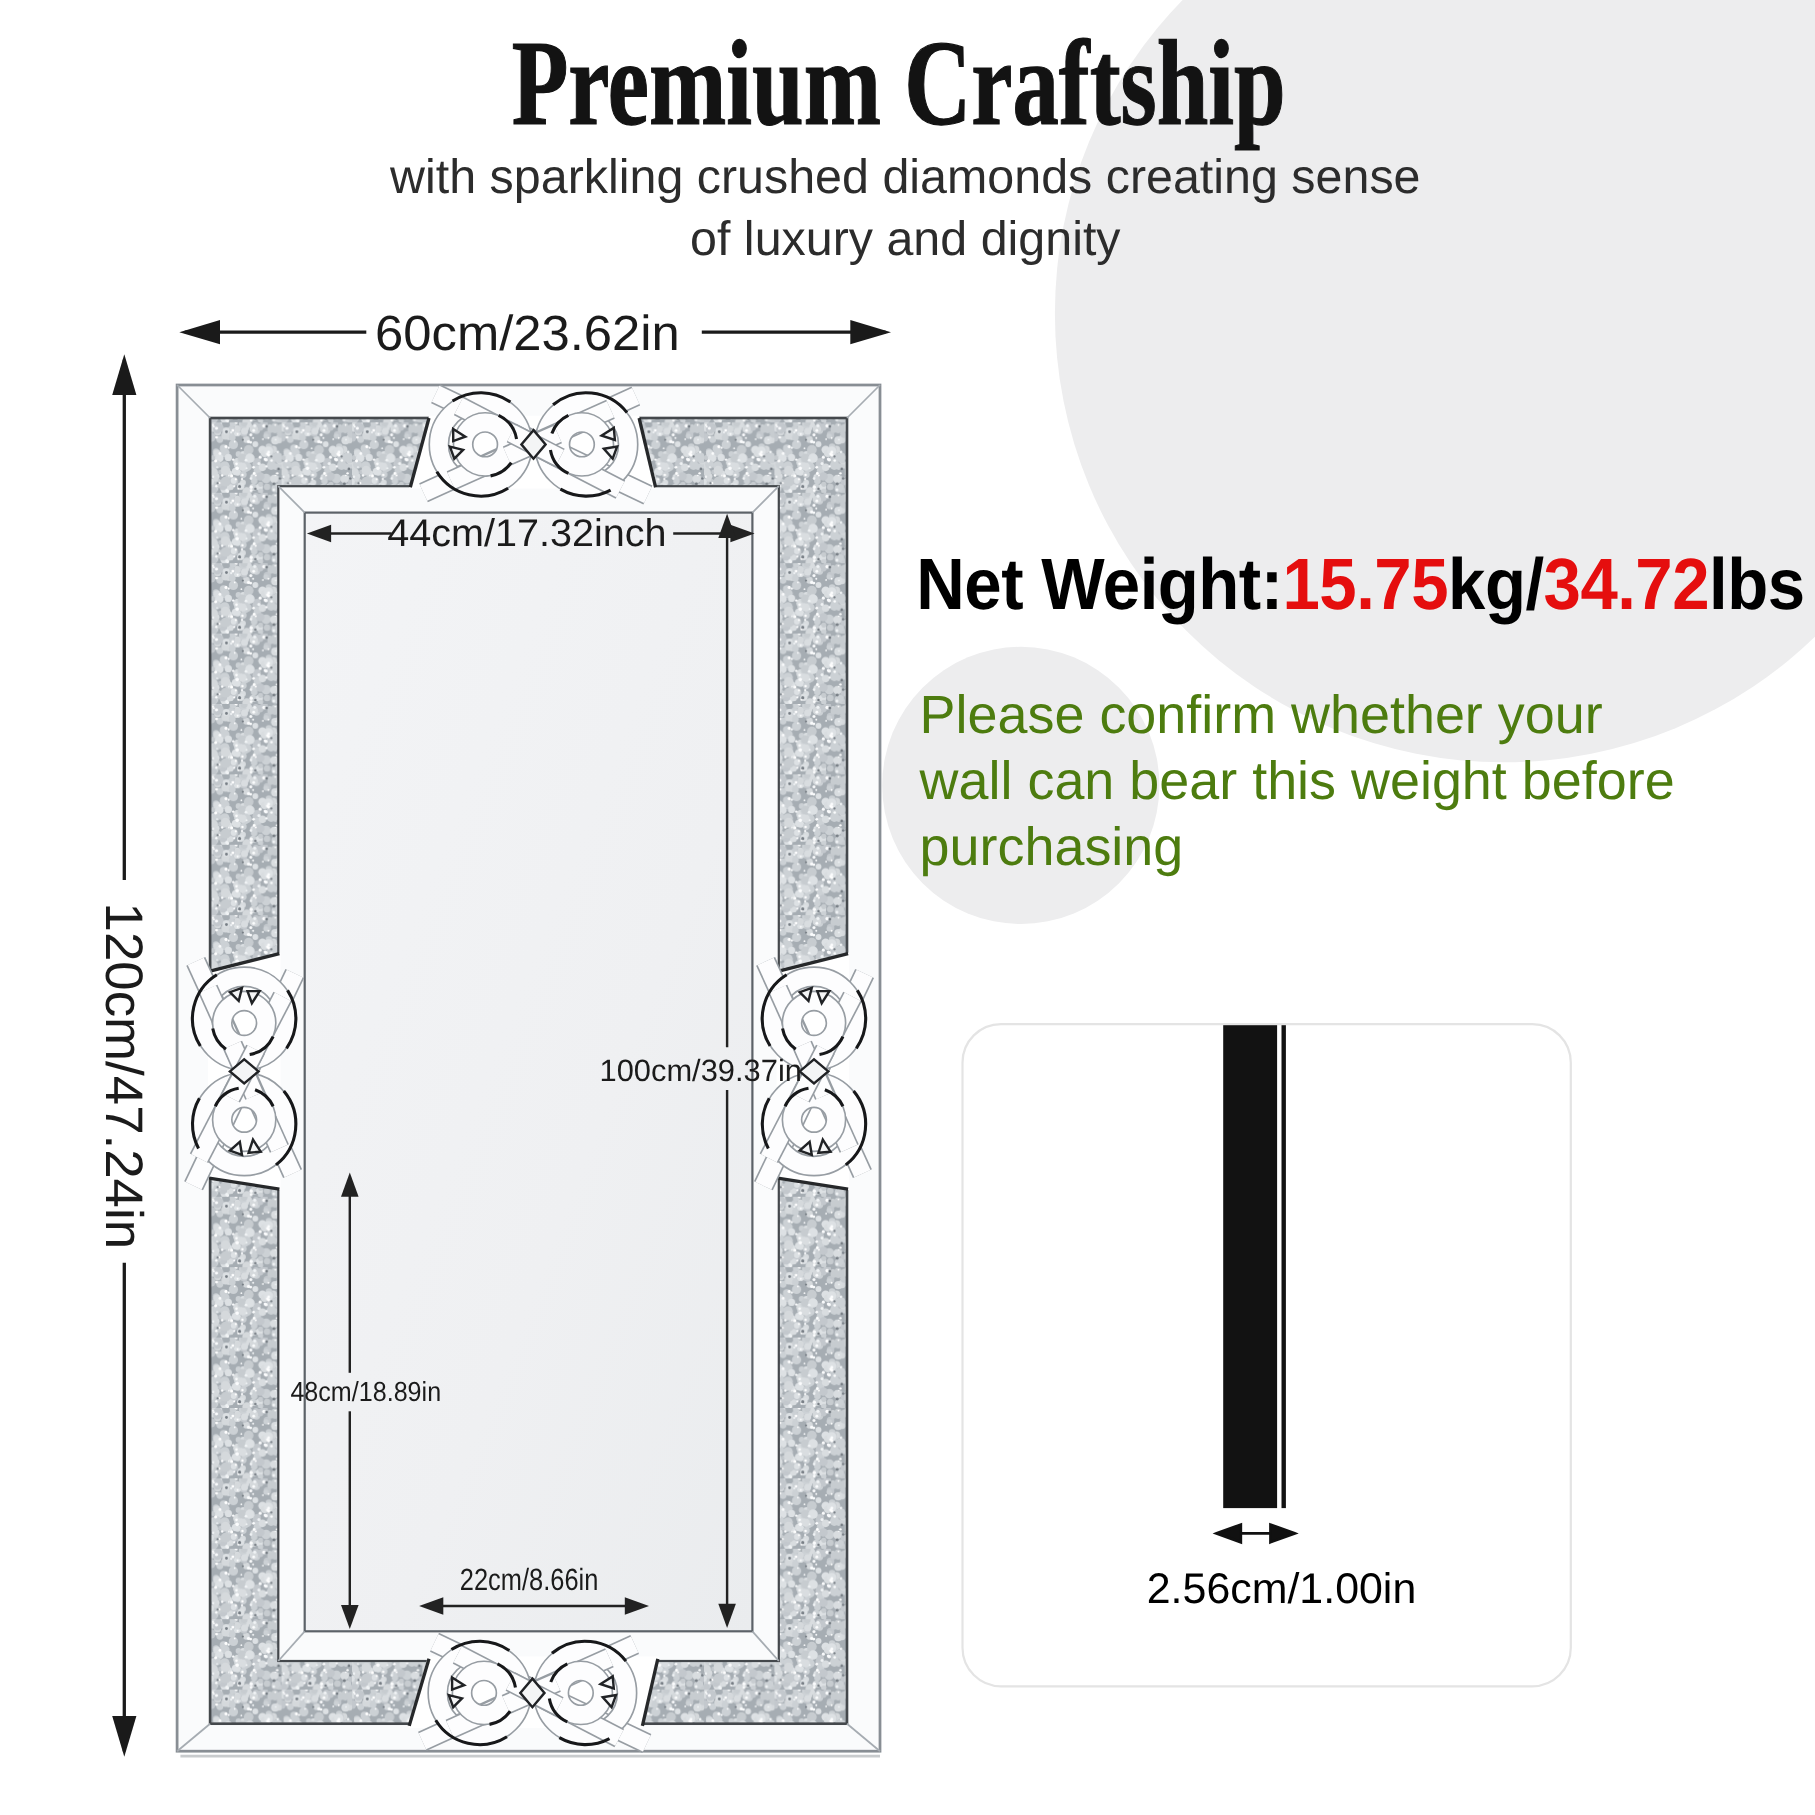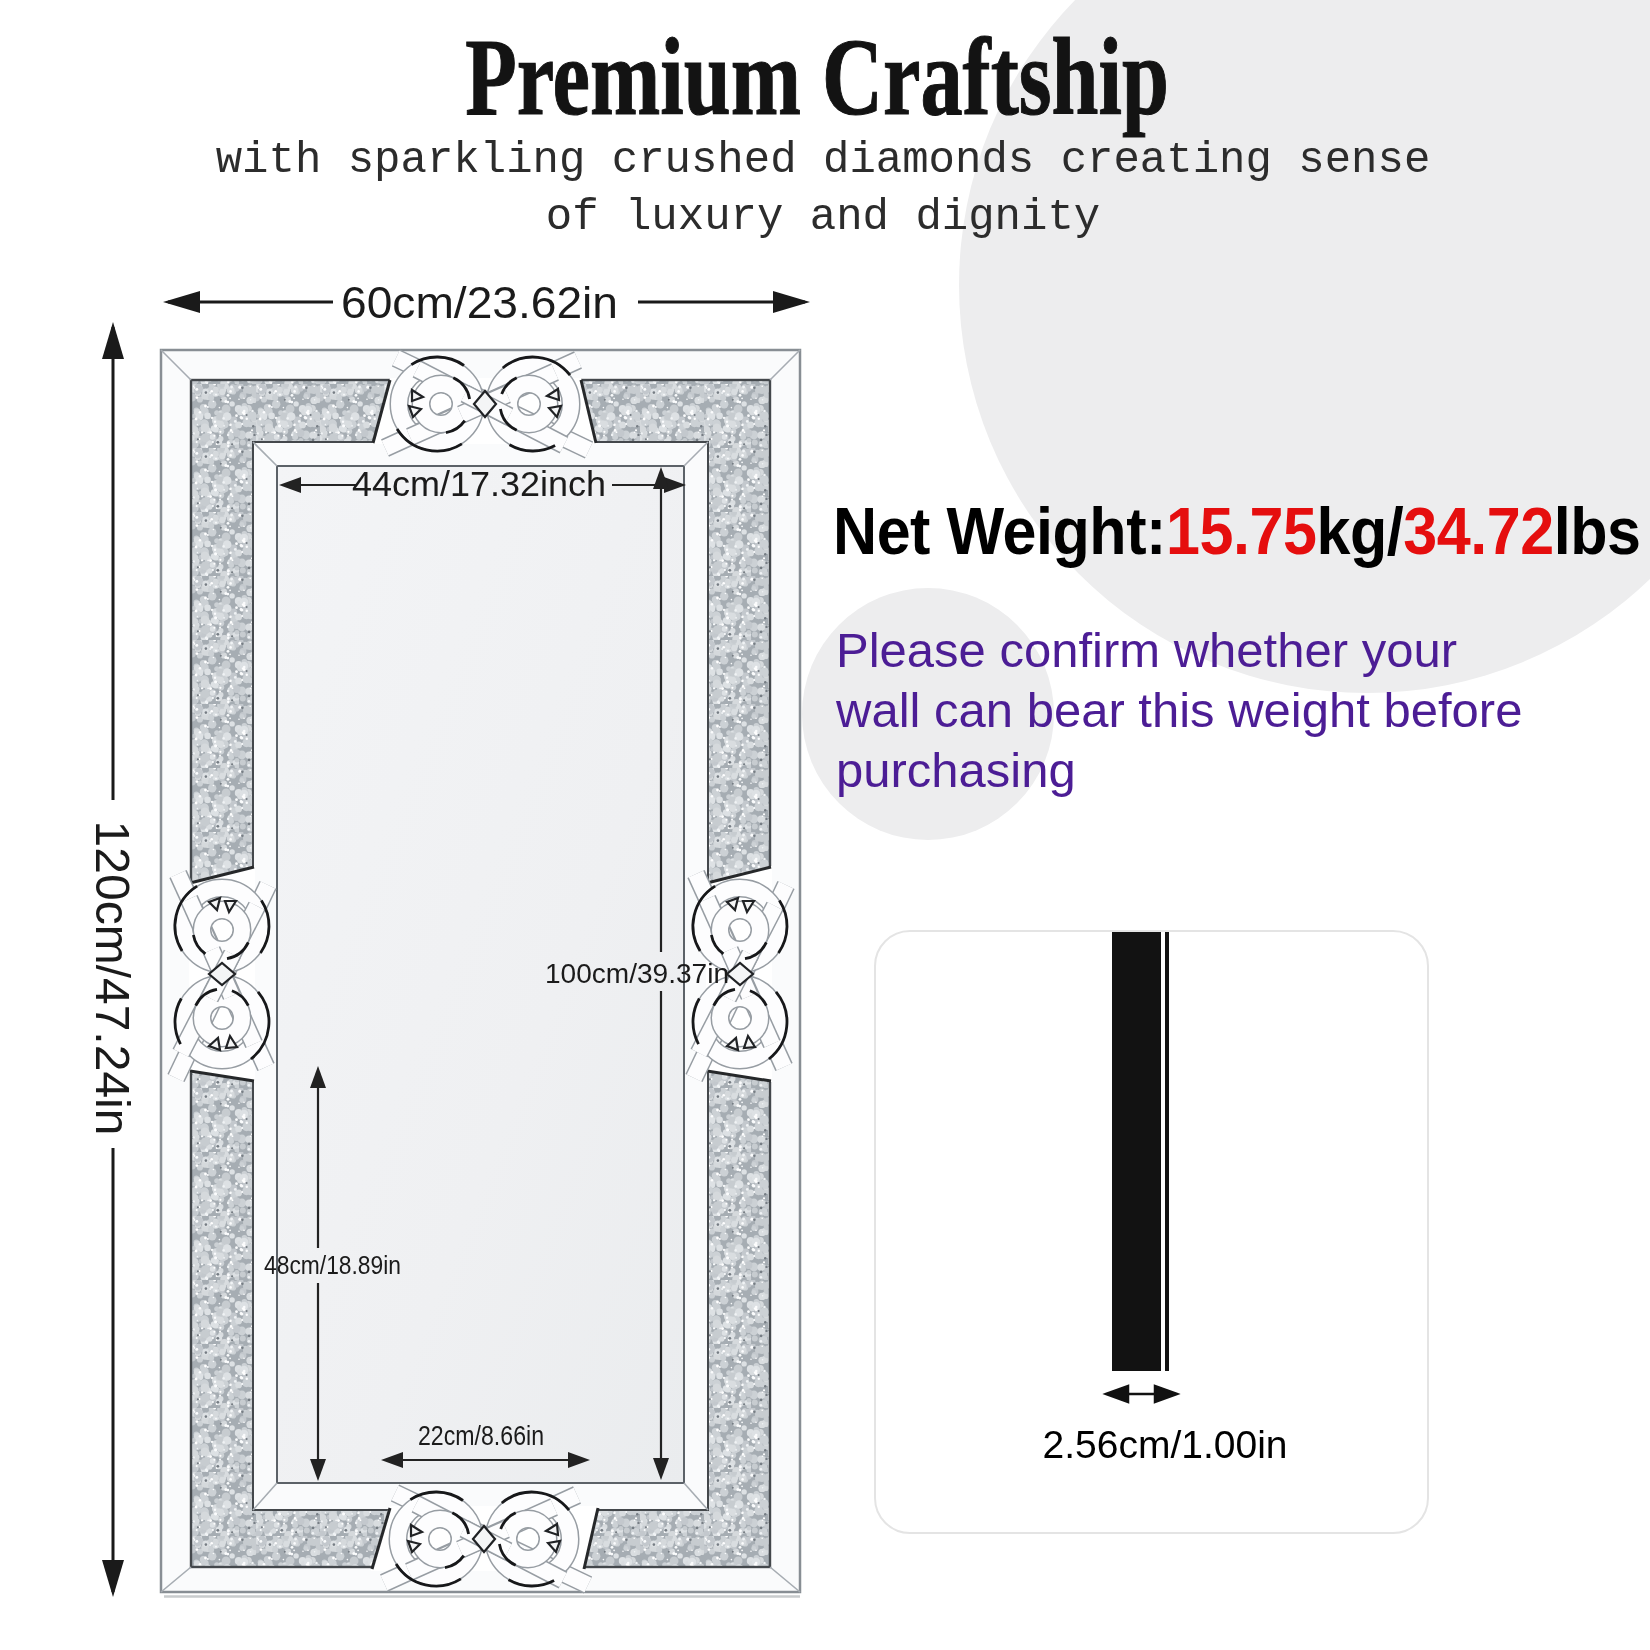--- a/index.html
+++ b/index.html
@@ -2,25 +2,25 @@
 <html><head><meta charset="utf-8">
 <style>
 html,body{margin:0;padding:0}
 body{width:1650px;height:1650px;position:relative;background:#fff;
  font-family:"Liberation Sans",sans-serif;overflow:hidden}
 .circle{position:absolute;border-radius:50%;background:#ededee;z-index:0}
 #title{z-index:3;position:absolute;left:0;top:21px;width:1634px;text-align:center;
  font-family:"Liberation Serif",serif;font-weight:bold;font-size:111px;color:#131313;line-height:1;
  -webkit-text-stroke:1.1px #131313;transform:scaleX(0.76)}
 #sub{z-index:3;position:absolute;left:0;top:132px;width:1646px;text-align:center;
- font-family:Liberation Mono, monospace;font-size:44px;color:#2c2c2c;line-height:57px}
+ font-family:Liberation Sans, sans-serif;font-size:44px;color:#2c2c2c;line-height:57px}
 #netw{z-index:3;position:absolute;left:833px;top:493px;font-size:66px;font-weight:bold;color:#000;
  white-space:nowrap;transform:scaleX(0.925);transform-origin:0 0;letter-spacing:-0.5px}
 #netw .r{color:#e50e0e}
-#warn{z-index:3;position:absolute;left:836px;top:620px;font-size:49px;line-height:60px;color:#4c1d95}
+#warn{z-index:3;position:absolute;left:836px;top:620px;font-size:49px;line-height:60px;color:#4d7c0f}
 #card{z-index:1;position:absolute;left:874px;top:930px;width:551px;height:600px;background:#fff;
  border:2px solid #e4e4e4;border-radius:36px}
 #bar1{z-index:1;position:absolute;left:1112px;top:932px;width:49px;height:439px;background:#121212}
 #bar2{z-index:1;position:absolute;left:1165px;top:932px;width:4px;height:439px;background:#121212}
 #thick{z-index:3;position:absolute;left:1030px;top:1423px;width:270px;text-align:center;font-size:39px;color:#000000}
 svg{position:absolute;left:0;top:0;z-index:2}
 </style></head>
 <body>
 <div class="circle" style="left:959px;top:-123px;width:816px;height:816px"></div>
 <div class="circle" style="left:802px;top:588px;width:252px;height:252px"></div>

